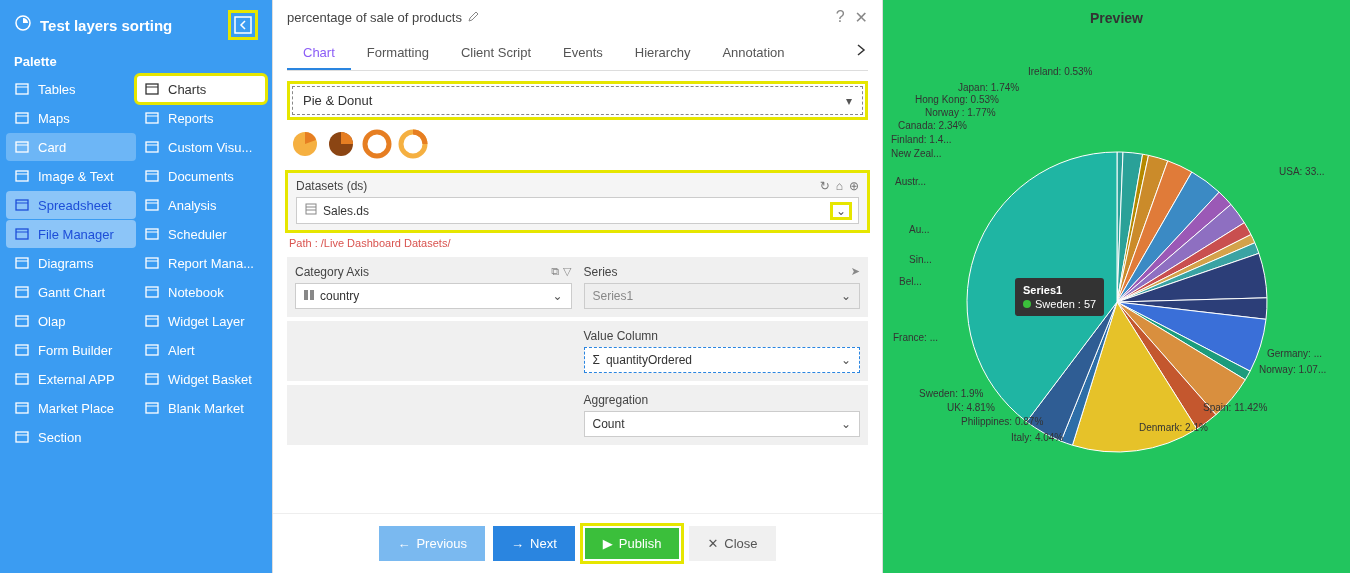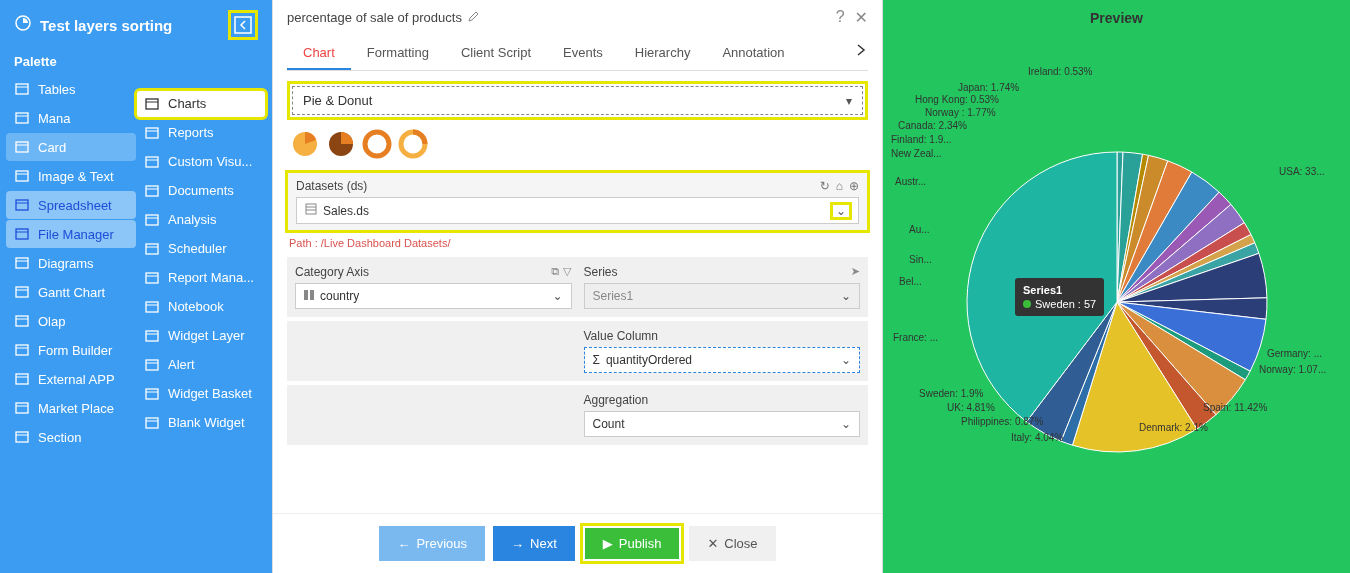--- a/index.html
+++ b/index.html
@@ -5,37 +5,37 @@
   * { box-sizing: border-box; margin: 0; padding: 0; font-family: "Segoe UI", Arial, sans-serif; }
   body { width: 1350px; height: 573px; display: flex; background: #fff; overflow: hidden; }
   
   
   .sidebar { width: 272px; background: #3b9cf2; color: #fff; padding: 0 6px 6px 6px; display: flex; flex-direction: column; }
   .sidebar-header { display: flex; align-items: center; justify-content: space-between; padding: 10px 8px 12px 8px; }
   .sidebar-header-left { display: flex; align-items: center; gap: 8px; }
   .sidebar-title { font-size: 15px; font-weight: 600; }
   .collapse-btn { border: 3px solid #e6e600; padding: 3px; display: flex; align-items: center; justify-content: center; }
   .palette-label { font-size: 13px; font-weight: 600; padding: 2px 8px 6px 8px; }
-  .palette-cols { display: flex; gap: 0; align-items: center; }
+  .palette-cols { display: flex; gap: 0; }
   .palette-col { flex: 1; display: flex; flex-direction: column; gap: 1px; }
   .pal-item { display: flex; align-items: center; gap: 8px; padding: 6px 8px; font-size: 13px; border-radius: 4px; cursor: pointer; white-space: nowrap; overflow: hidden; text-overflow: ellipsis; }
   .pal-item .ico { width: 16px; height: 16px; display: inline-flex; align-items: center; justify-content: center; flex-shrink: 0; }
   .pal-item.light { background: #6db6f6; }
   .pal-item.lighter { background: #8cc5f8; color: #1d4ed8; }
   .pal-item.white { background: #fff; color: #333; border-radius: 4px; }
   .hl-yellow { outline: 3px solid #e6e600; outline-offset: -1px; }
   
   
   .middle { flex: 1; background: #fff; border-left: 1px solid #ddd; position: relative; display: flex; flex-direction: column; }
   .mid-header { display: flex; align-items: center; padding: 8px 14px 0 14px; justify-content: space-between; }
   .mid-title { font-size: 13px; color: #444; display: flex; align-items: center; gap: 6px; }
   .mid-header-icons { display: flex; gap: 10px; color: #888; }
   .tabs { display: flex; border-bottom: 1px solid #ddd; margin: 10px 14px 0 14px; position: relative; }
   .tab { padding: 8px 16px; font-size: 13px; color: #555; cursor: pointer; }
-  .tab.active { color: #ef4444; border-bottom: 2px solid #2a85e0; font-weight: 500; }
+  .tab.active { color: #8b5cf6; border-bottom: 2px solid #2a85e0; font-weight: 500; }
   .tabs-more { position: absolute; right: 0; top: 6px; color: #555; cursor: pointer; }
   
   .mid-body { padding: 10px 14px; flex: 1; overflow-y: auto; background: #fff; }
   .chart-type-sel { border: 1px dashed #888; padding: 6px 10px; display: flex; justify-content: space-between; align-items: center; font-size: 13px; color: #333; }
   .chart-type-wrap { border: 3px solid #e6e600; padding: 2px; margin-bottom: 0; }
   .subtype-row { display: flex; gap: 8px; margin: 10px 0 14px 4px; }
   .subtype { width: 28px; height: 28px; border-radius: 50%; position: relative; cursor: pointer; }
   
   .section-box { background: #f5f5f5; border: 1px solid #e0e0e0; padding: 6px 8px; margin-bottom: 6px; }
   .section-box.hl { outline: 3px solid #e6e600; outline-offset: -1px; }
@@ -106,21 +106,21 @@
           </span>
           <span>Tables</span>
         </div>
         <div class="pal-item">
           <span class="ico">
             <svg width="14" height="14" viewBox="0 0 14 14">
               <rect x="1" y="2" width="12" height="10" fill="none" stroke="currentColor" stroke-width="1.3"></rect>
               <line x1="1" y1="5" x2="13" y2="5" stroke="currentColor"></line>
             </svg>
           </span>
-          <span>Mana</span>
+          <span>Maps</span>
         </div>
         <div class="pal-item light">
           <span class="ico">
             <svg width="14" height="14" viewBox="0 0 14 14">
               <rect x="1" y="2" width="12" height="10" fill="none" stroke="currentColor" stroke-width="1.3"></rect>
               <line x1="1" y1="5" x2="13" y2="5" stroke="currentColor"></line>
             </svg>
           </span>
           <span>Card</span>
         </div>
@@ -315,21 +315,21 @@
           </span>
           <span>Widget Basket</span>
         </div>
         <div class="pal-item">
           <span class="ico">
             <svg width="14" height="14" viewBox="0 0 14 14">
               <rect x="1" y="2" width="12" height="10" fill="none" stroke="currentColor" stroke-width="1.3"></rect>
               <line x1="1" y1="5" x2="13" y2="5" stroke="currentColor"></line>
             </svg>
           </span>
-          <span>Blank Widget</span>
+          <span>Blank Market</span>
         </div>
       </div>
   </div>
 </div>
 
 <div class="middle">
   <div class="mid-header">
     <div class="mid-title">
       <span>percentage of sale of products</span>
       <span style="color:#888">
@@ -524,21 +524,21 @@
       </svg>
     <div class="tooltip">
       <div style="font-weight:600;margin-bottom:2px">Series1</div>
       <div><span class="tooltip-dot"></span><span>Sweden : 57</span></div>
     </div>
   <div class="pie-label" style="top: 36px; left: 145px;">Ireland: 0.53%</div>
       <div class="pie-label" style="top: 52px; left: 75px;">Japan: 1.74%</div>
       <div class="pie-label" style="top: 64px; left: 32px;">Hong Kong: 0.53%</div>
       <div class="pie-label" style="top: 77px; left: 42px;">Norway : 1.77%</div>
       <div class="pie-label" style="top: 90px; left: 15px;">Canada: 2.34%</div>
-      <div class="pie-label" style="top: 104px; left: 8px;">Finland: 1.9...</div>
+      <div class="pie-label" style="top: 104px; left: 8px;">Finland: 1.4...</div>
       <div class="pie-label" style="top: 118px; left: 8px;">New Zeal...</div>
       <div class="pie-label" style="top: 146px; left: 12px;">Austr...</div>
       <div class="pie-label" style="top: 194px; left: 26px;">Au...</div>
       <div class="pie-label" style="top: 224px; left: 26px;">Sin...</div>
       <div class="pie-label" style="top: 246px; left: 16px;">Bel...</div>
       <div class="pie-label" style="top: 302px; left: 10px;">France: ...</div>
       <div class="pie-label" style="top: 358px; left: 36px;">Sweden: 1.9%</div>
       <div class="pie-label" style="top: 372px; left: 64px;">UK: 4.81%</div>
       <div class="pie-label" style="top: 386px; left: 78px;">Philippines: 0.87%</div>
       <div class="pie-label" style="top: 402px; left: 128px;">Italy: 4.04%</div>

